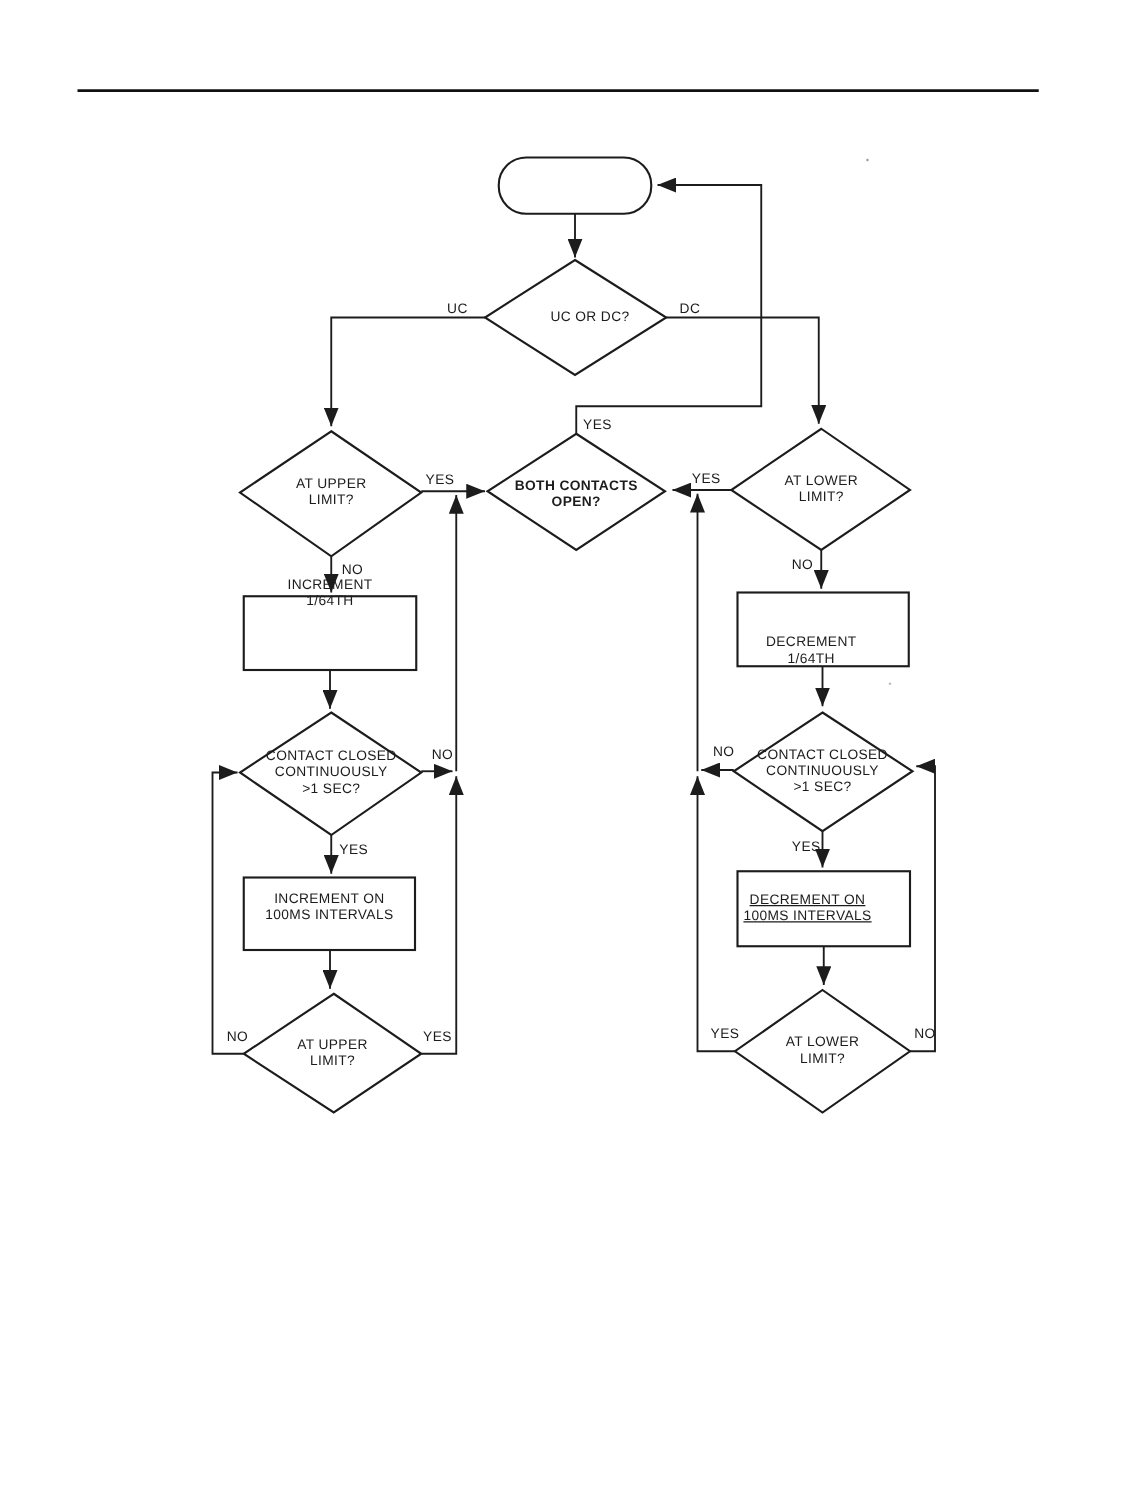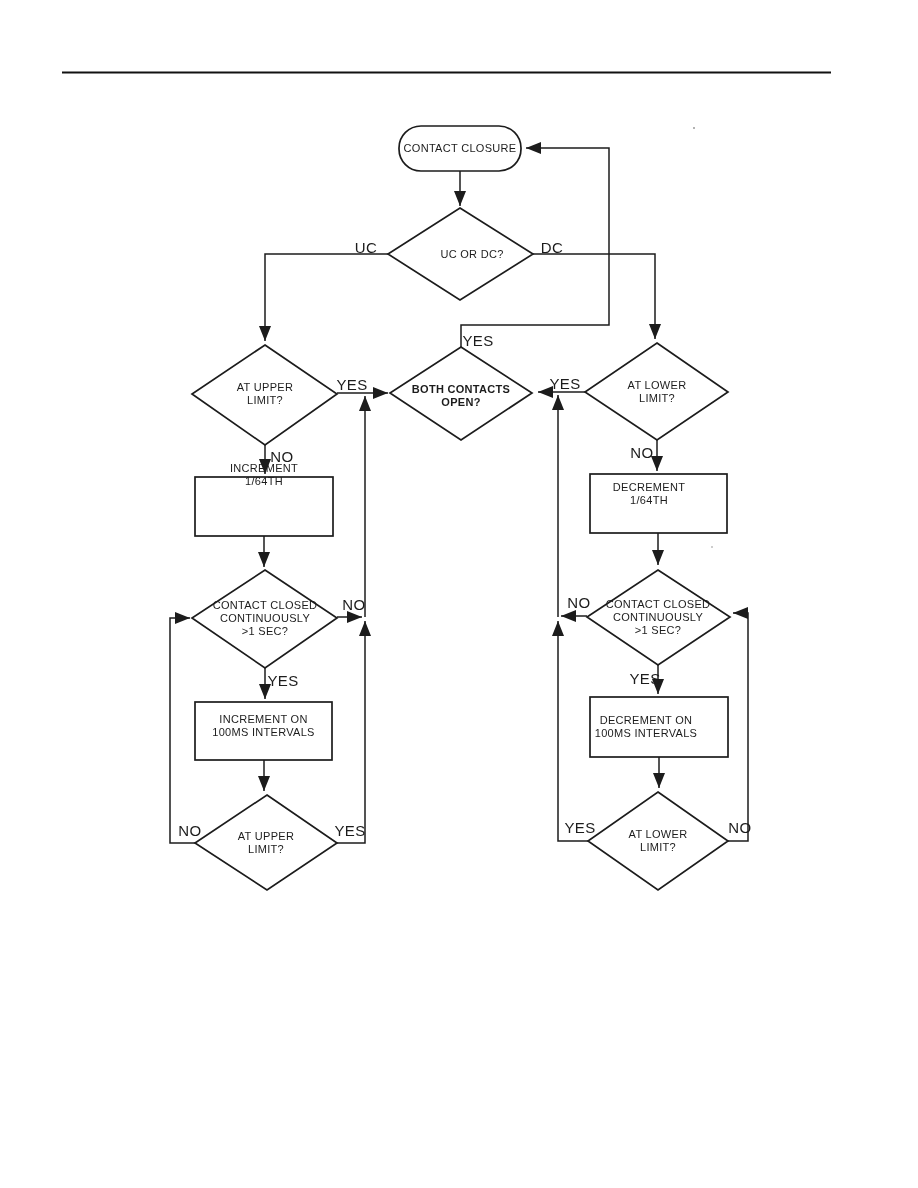--- a/index.html
+++ b/index.html
@@ -8,21 +8,21 @@
     font-family:"Liberation Sans", sans-serif;color:#1c1c1c;overflow:hidden;
   }
   .canvas{position:absolute;left:0;top:0;}
   .nlbl{
     position:absolute;display:flex;align-items:center;justify-content:center;
     text-align:center;white-space:pre-line;font-size:11px;line-height:13px;
     letter-spacing:.3px;color:#1c1c1c;
   }
   .elbl{
     position:absolute;transform:translate(-50%,-50%);
-    font-size:15px;letter-spacing:.4px;color:#1c1c1c;white-space:nowrap;
+    font-size:11px;letter-spacing:.4px;color:#1c1c1c;white-space:nowrap;
   }
 </style>
 </head>
 <body>
 
 <div class="page">
 
   <svg class="canvas" width="918" height="1188" viewBox="0 0 918 1188">
     <defs>
       <marker id="arw" viewBox="0 0 10 8" refX="10" refY="4" markerWidth="10" markerHeight="8" orient="auto">
@@ -70,41 +70,40 @@
       <rect x="590" y="474" width="137" height="59"></rect>
       <polygon points="265,570 337,618 265,668 192,618"></polygon>
       <polygon points="658,570 730,617 658,665 587,617"></polygon>
       <rect x="195" y="702" width="137" height="58"></rect>
       <rect x="590" y="697" width="138" height="60"></rect>
       <polygon points="267,795 337,843 267,890 195,843"></polygon>
       <polygon points="658,792 728,841 658,890 588,841"></polygon>
     </g>
   </svg>
 
-  <div class="nlbl" style="left:399px;top:126px;width:122px;height:45px;">CONTACT CLOSURE</div>
   <div class="nlbl" style="left:412px;top:244px;width:120px;height:20px;">UC OR DC?</div>
   <div class="nlbl" style="left:205px;top:380px;width:120px;height:28px;">AT UPPER
 LIMIT?</div>
   <div class="nlbl" style="left:391px;top:382px;width:140px;height:28px;font-weight:bold;">BOTH CONTACTS
 OPEN?</div>
   <div class="nlbl" style="left:597px;top:378px;width:120px;height:28px;">AT LOWER
 LIMIT?</div>
   <div class="nlbl" style="left:195px;top:454px;width:138px;height:42px;">INCREMENT
 1/64TH</div>
-  <div class="nlbl" style="left:590px;top:464px;width:118px;height:59px;">DECREMENT
+  <div class="nlbl" style="left:590px;top:491px;width:118px;height:59px;">DECREMENT
 1/64TH</div>
   <div class="nlbl" style="left:195px;top:596px;width:140px;height:44px;">CONTACT CLOSED
 CONTINUOUSLY
 &gt;1 SEC?</div>
   <div class="nlbl" style="left:588px;top:595px;width:140px;height:44px;">CONTACT CLOSED
 CONTINUOUSLY
 &gt;1 SEC?</div>
   <div class="nlbl" style="left:195px;top:702px;width:137px;height:48px;">INCREMENT ON
 100MS INTERVALS</div>
-  <div class="nlbl" style="left:590px;top:697px;width:112px;height:60px;">DECREMENT ON
+  <div class="nlbl" style="left:590px;top:697px;width:112px;height:60px;text-decoration:underline;">DECREMENT ON
 100MS INTERVALS</div>
   <div class="nlbl" style="left:206px;top:829px;width:120px;height:28px;">AT UPPER
 LIMIT?</div>
   <div class="nlbl" style="left:598px;top:827px;width:120px;height:28px;">AT LOWER
 LIMIT?</div>
 
   <div class="elbl" style="left:366px;top:247px;">UC</div>
   <div class="elbl" style="left:552px;top:247px;">DC</div>
   <div class="elbl" style="left:352px;top:384px;">YES</div>
   <div class="elbl" style="left:282px;top:456px;">NO</div>

